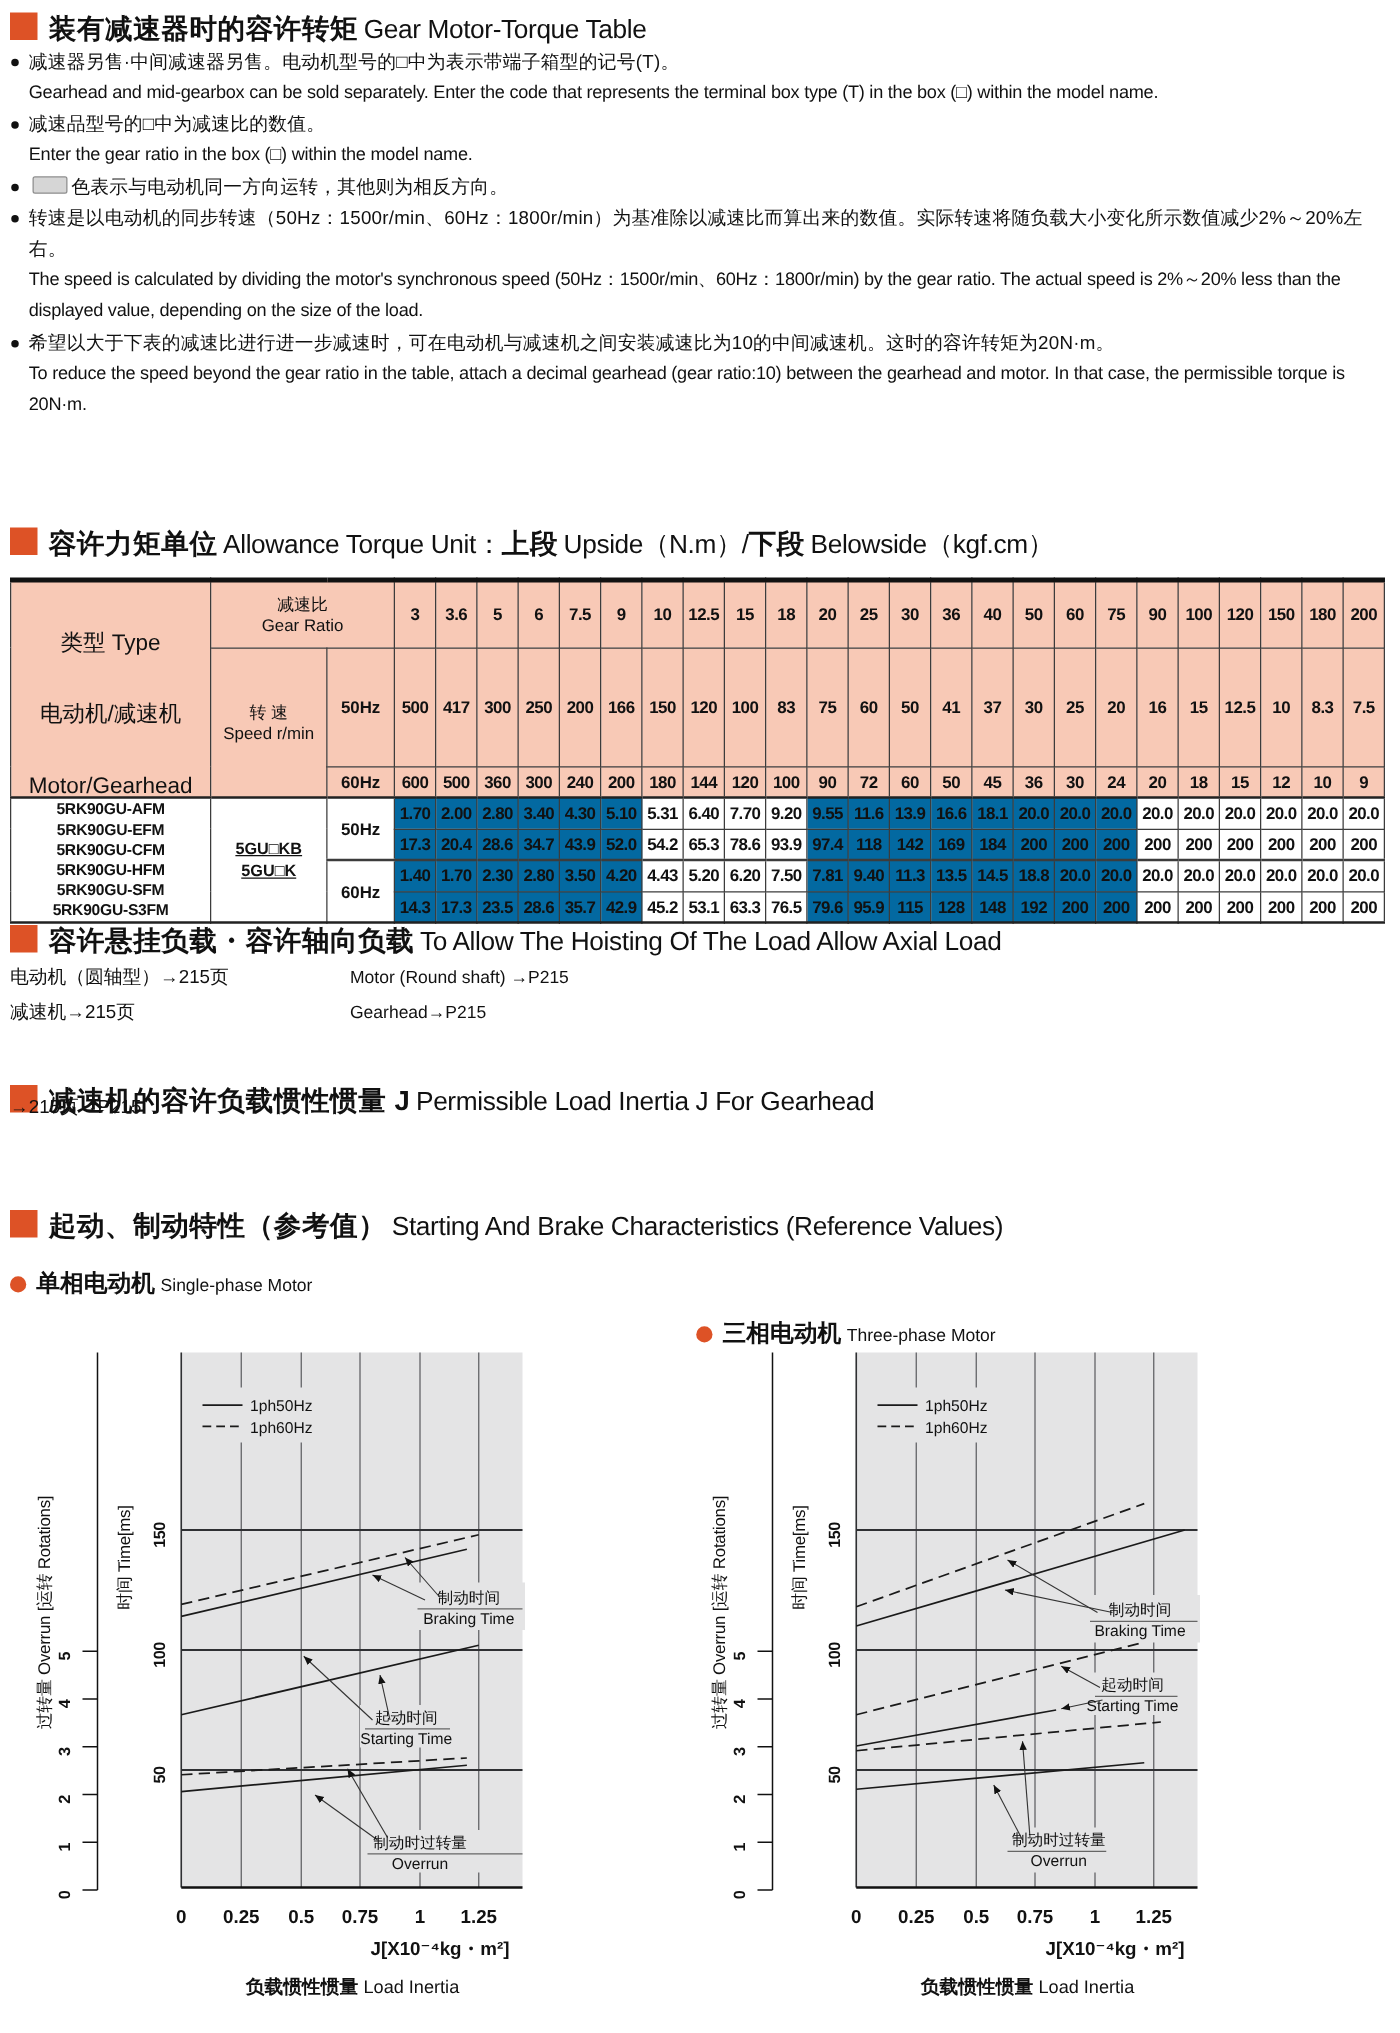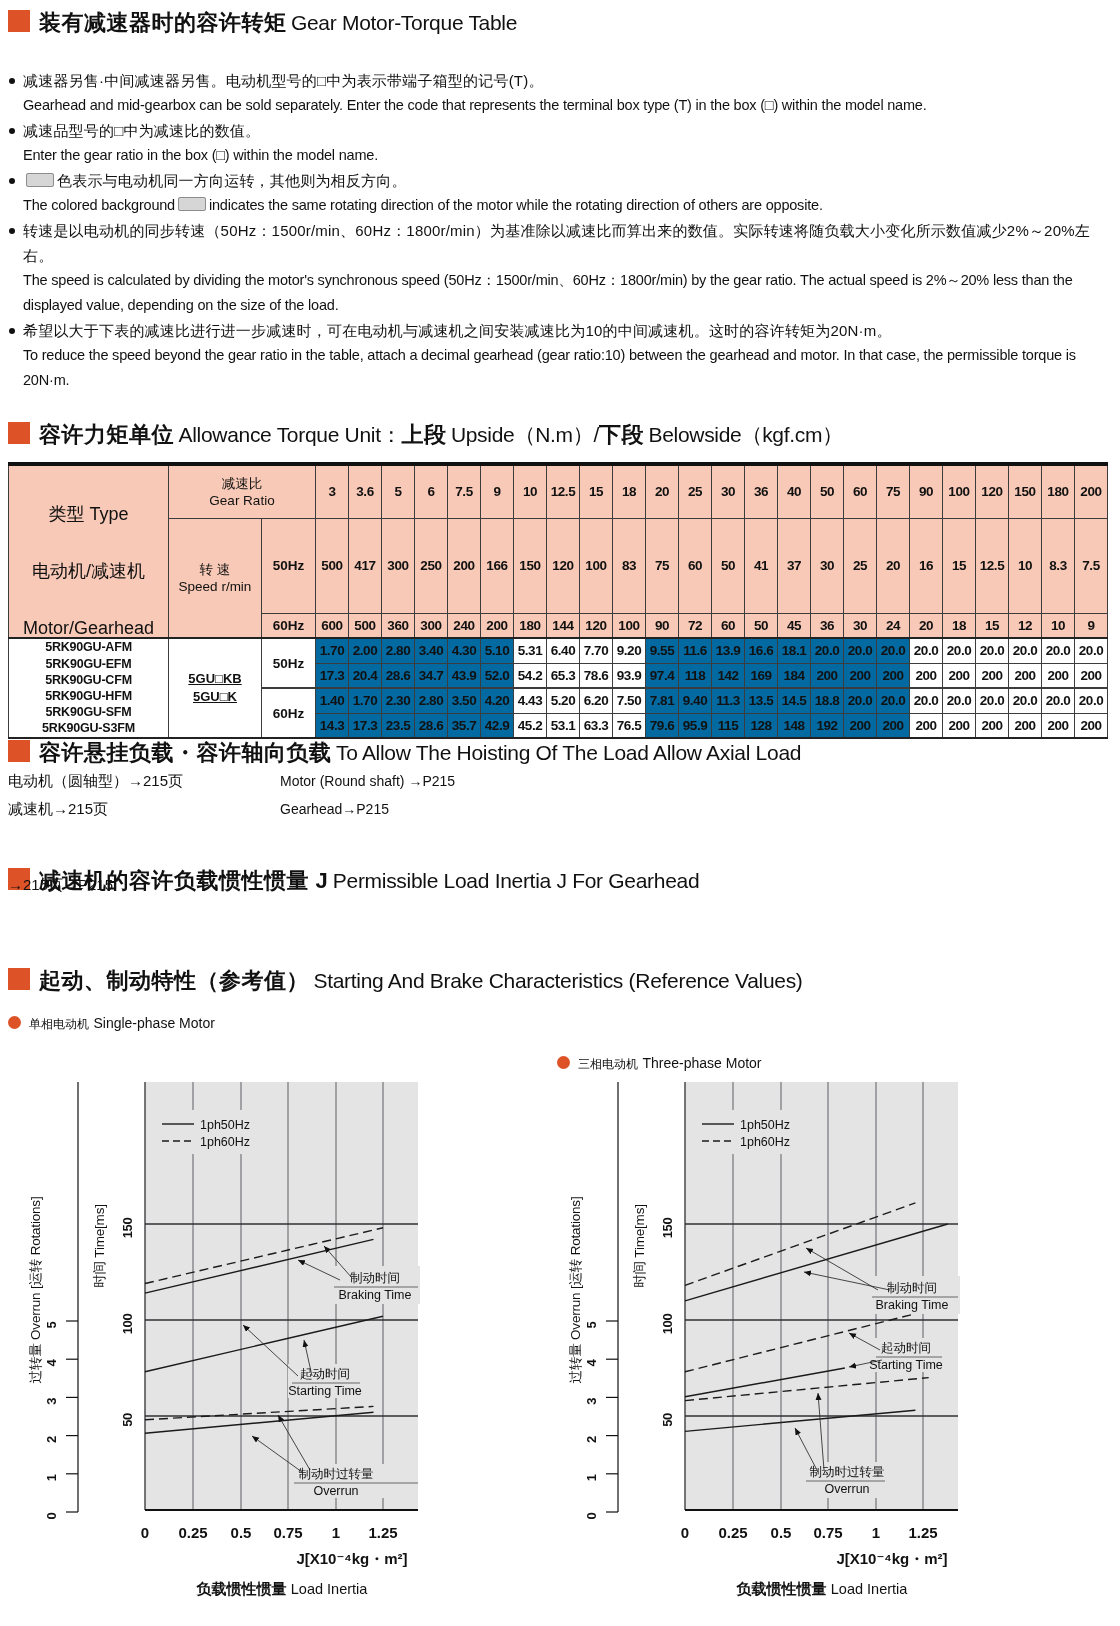--- a/index.html
+++ b/index.html
@@ -7,21 +7,21 @@
        font-family:"Liberation Sans","DejaVu Sans",sans-serif;color:#111;}
   #canvas{position:absolute;left:0;top:0;width:1120px;height:1626px;background:#fff;padding-left:45px;}
 
   
   .sec-head{position:absolute;left:8px;white-space:nowrap;}
   .sec-head .sq{display:inline-block;width:22px;height:22px;background:#dd5226;margin-right:9px;vertical-align:-2px;}
   .sec-head .zh{font-size:22px;font-weight:bold;letter-spacing:0.5px;}
   .sec-head .en{font-size:21px;font-weight:normal;letter-spacing:-0.3px;}
 
   
-  #bullets{position:absolute;left:8px;top:68px;width:1106px;}
+  #bullets{position:absolute;left:8px;top:37px;width:1106px;}
   .bl{position:relative;padding-left:15px;font-size:15px;line-height:25px;color:#111;letter-spacing:0.2px;}
   .bl.zh::before{content:"";position:absolute;left:1px;top:10px;width:6px;height:6px;border-radius:50%;background:#111;}
   .bl.en{font-size:14.5px;letter-spacing:-0.2px;}
   .swatch{display:inline-block;width:26px;height:12px;background:#d6d6d6;border:1px solid #8d8d8d;border-radius:2px;vertical-align:-1px;margin:0 3px;}
 
   
   #torque-table{position:absolute;left:8px;top:462px;width:1100px;border-collapse:collapse;table-layout:fixed;
      border-top:4px solid #111;border-bottom:2px solid #222;}
   #torque-table td{border:1px solid #3c3c3c;text-align:center;vertical-align:middle;padding:0;}
   #torque-table .hd{background:#f8c9b6;}
@@ -40,21 +40,21 @@
   #row-t1 td{border-top:2px solid #222;}
   #row-t2 td,#row-t4 td{border-top:1px solid #b3b3b3;}
   #row-t3 td{border-top:2px solid #3c3c3c;}
 
   
   .linkline{position:absolute;font-size:15px;white-space:nowrap;}
 
   
   .ph-head{position:absolute;white-space:nowrap;}
   .ph-head .dot{display:inline-block;width:13px;height:13px;border-radius:50%;background:#dd5226;margin-right:8px;vertical-align:-1px;}
-  .ph-head .zh{font-size:12px;font-weight:normal;}
+  .ph-head .zh{font-size:19px;font-weight:bold;}
   .ph-head .en{font-size:14px;}
 
   .chart-svg{position:absolute;width:560px;height:586px;}
   #chart-single{left:0;top:1040px;}
   #chart-three{left:540px;top:1040px;}
   svg text{fill:#111;}
   .tick-x{font-size:15px;font-weight:bold;}
   .tick-rot{font-size:13px;font-weight:bold;letter-spacing:-0.4px;}
   .ax-title{font-size:13.5px;letter-spacing:-0.2px;}
   .leg-t{font-size:12.5px;}
@@ -72,21 +72,20 @@
     <span class="sq"></span><span class="zh">装有减速器时的容许转矩</span>
     <span class="en">Gear Motor-Torque Table</span>
   </div>
 
   <div id="bullets">
     <div class="bl zh">减速器另售·中间减速器另售。电动机型号的□中为表示带端子箱型的记号(T)。</div>
     <div class="bl en">Gearhead and mid-gearbox can be sold separately. Enter the code that represents the terminal box type (T) in the box (□) within the model name.</div>
     <div class="bl zh">减速品型号的□中为减速比的数值。</div>
     <div class="bl en">Enter the gear ratio in the box (□) within the model name.</div>
     <div class="bl zh"><span class="swatch"></span><span>色表示与电动机同一方向运转，其他则为相反方向。</span></div>
-    <div class="bl en"><span>The colored background</span><span class="swatch"></span><span>indicates the same rotating direction of the motor while the rotating direction of others are opposite.</span></div>
     <div class="bl zh">转速是以电动机的同步转速（50Hz：1500r/min、60Hz：1800r/min）为基准除以减速比而算出来的数值。实际转速将随负载大小变化所示数值减少2%～20%左右。</div>
     <div class="bl en">The speed is calculated by dividing the motor's synchronous speed (50Hz：1500r/min、60Hz：1800r/min) by the gear ratio. The actual speed is 2%～20% less than the displayed value, depending on the size of the load.</div>
     <div class="bl zh">希望以大于下表的减速比进行进一步减速时，可在电动机与减速机之间安装减速比为10的中间减速机。这时的容许转矩为20N·m。</div>
     <div class="bl en">To reduce the speed beyond the gear ratio in the table, attach a decimal gearhead (gear ratio:10) between the gearhead and motor. In that case, the permissible torque is 20N·m.</div>
   </div>
 
   <div class="sec-head" style="top:420px;">
     <span class="sq"></span><span class="zh">容许力矩单位</span>
     <span class="en">Allowance Torque Unit：</span><span class="zh">上段</span>
     <span class="en">Upside（N.m）/</span><span class="zh">下段</span>

